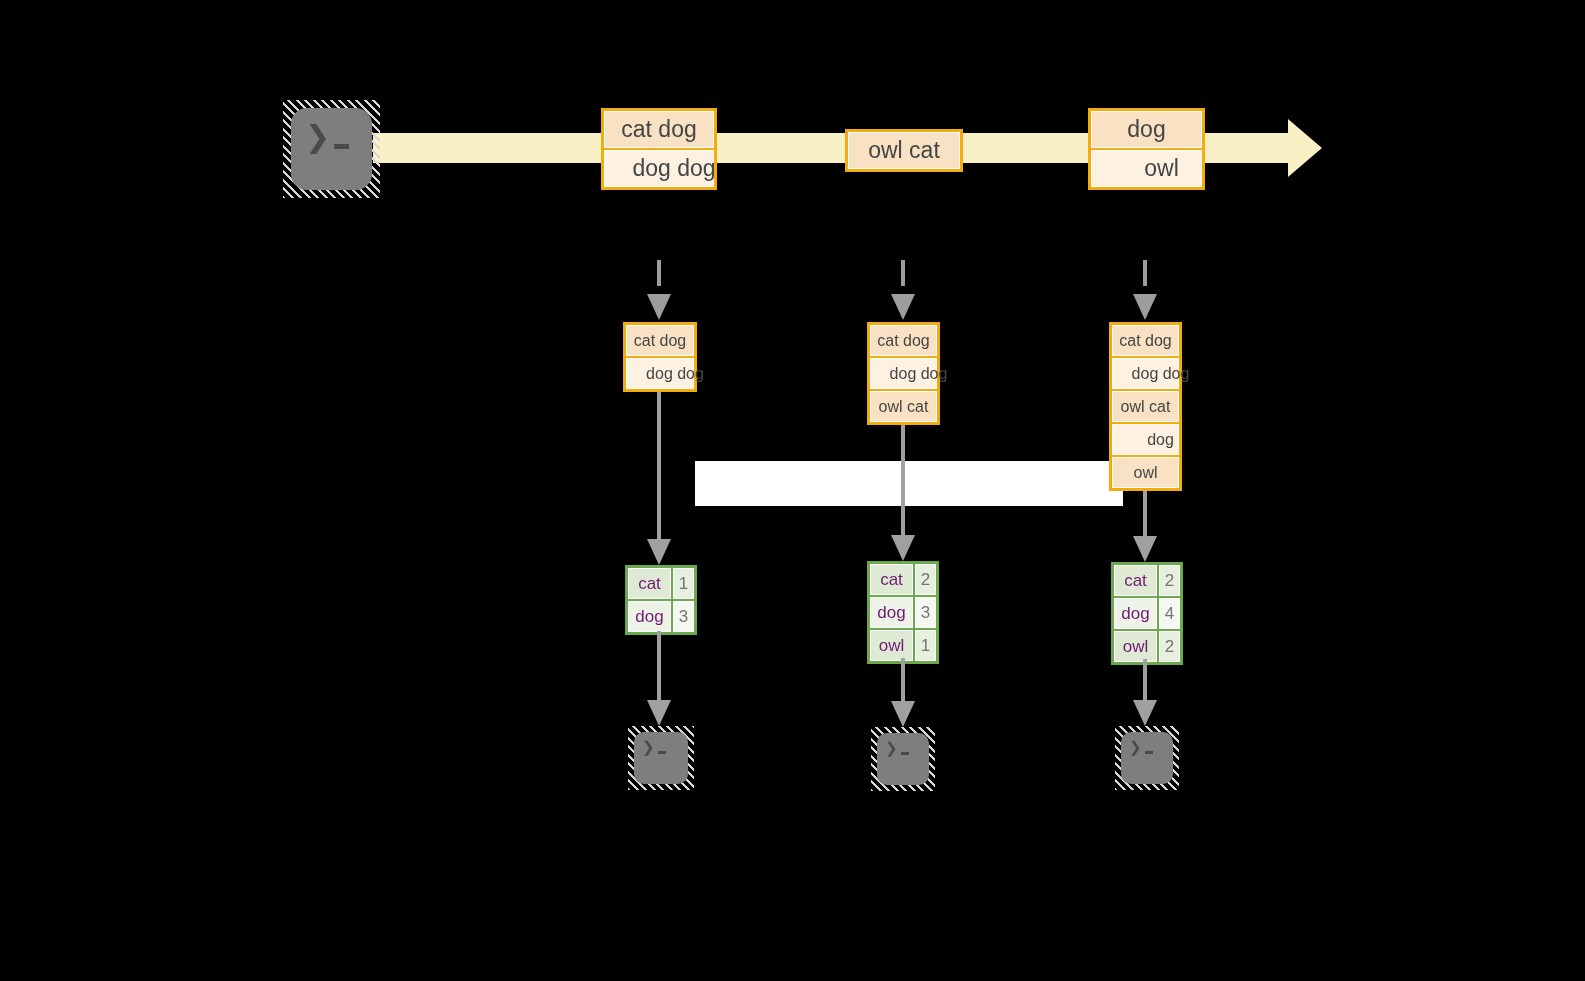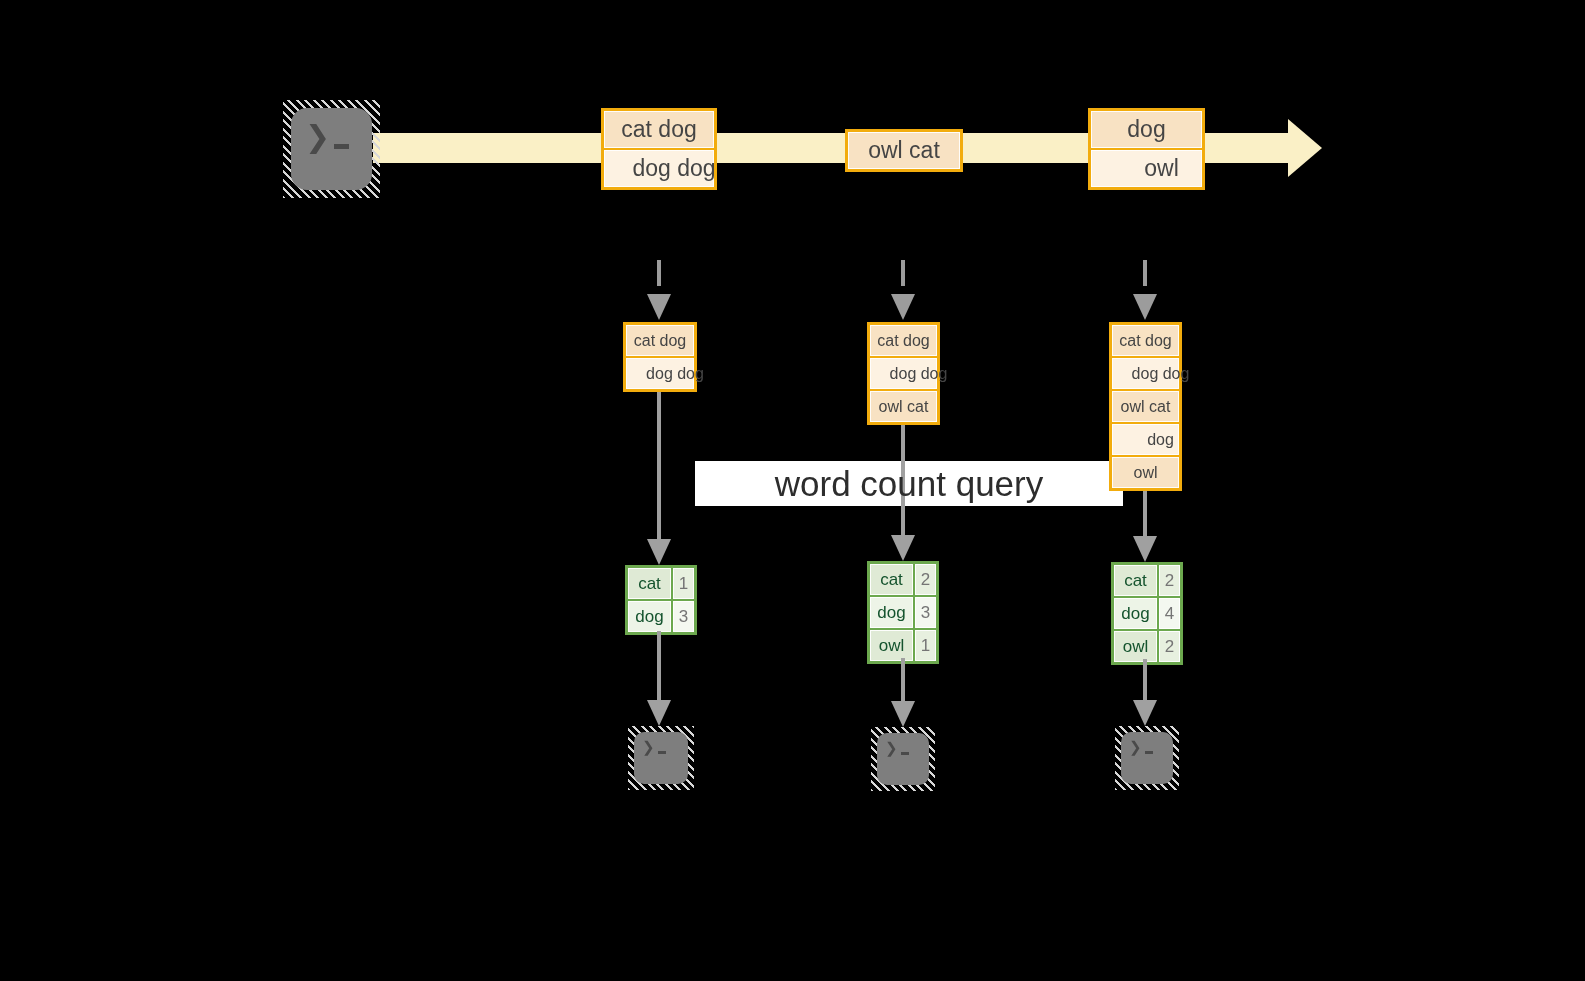--- a/index.html
+++ b/index.html
@@ -22,21 +22,21 @@
   .obox.small{z-index:4;}
   .obox.small .cell{height:29px;font-size:16px;}
   .fill-dark{background:#F8E2C3;}
   .fill-light{background:#FDF2E2;padding-left:30px;}
 
   
   .gtable{position:absolute;background:#6CA84E;border:3px solid #6CA84E;
     display:grid;grid-template-columns:43px 21px;gap:2px;box-sizing:border-box;z-index:2;}
   .gtable .cell{border:1px solid rgba(255,255,255,.92);height:29px;
     display:flex;align-items:center;justify-content:center;font-size:17px;}
-  .gtable .word{color:#14532d;}
+  .gtable .word{color:#701a75;}
   .gtable .num{color:#757575;}
   .g-dark{background:#DFEAD5;}
   .g-dark2{background:#E7F0DF;}
   .g-light{background:#EDF4E7;}
   .g-light2{background:#F4F8F0;}
 
   
   .vline{position:absolute;width:4px;background:#A0A0A0;z-index:2;}
   .tri-down{position:absolute;width:0;height:0;z-index:2;
     border-left:12px solid transparent;border-right:12px solid transparent;
@@ -58,21 +58,20 @@
 </style>
 </head>
 <body>
 
 <div id="canvas">
 
   <div class="stream-band" style="left:373px;top:133px;width:917px;height:30px;"></div>
   <div class="tri-right" style="left:1288px;top:119px;"></div>
 
   <div class="query-band" style="left:695px;top:461px;width:428px;height:45px;"></div>
-  <div class="query-text" style="left:695px;top:461px;width:428px;height:45px;">word count query</div>
 
 <div class="term" style="left: 283px; top: 100px; width: 97px; height: 98px;">
       <div class="term-inner" style="left: 8px; top: 8px; width: 81px; height: 82px; border-radius: 16px; padding: 14px 0px 0px 14px; box-sizing: border-box;">
         <span class="prompt" style="font-size: 30px;">❯</span>
         <span class="cursor-bar" style="width: 15px; height: 5px; margin: 22px 0px 0px 4px;"></span>
       </div>
     </div>
     <div class="obox big" style="left: 601px; top: 108px; width: 116px;">
       <div class="cell fill-dark">cat dog</div>
       <div class="cell fill-light">dog dog</div>

